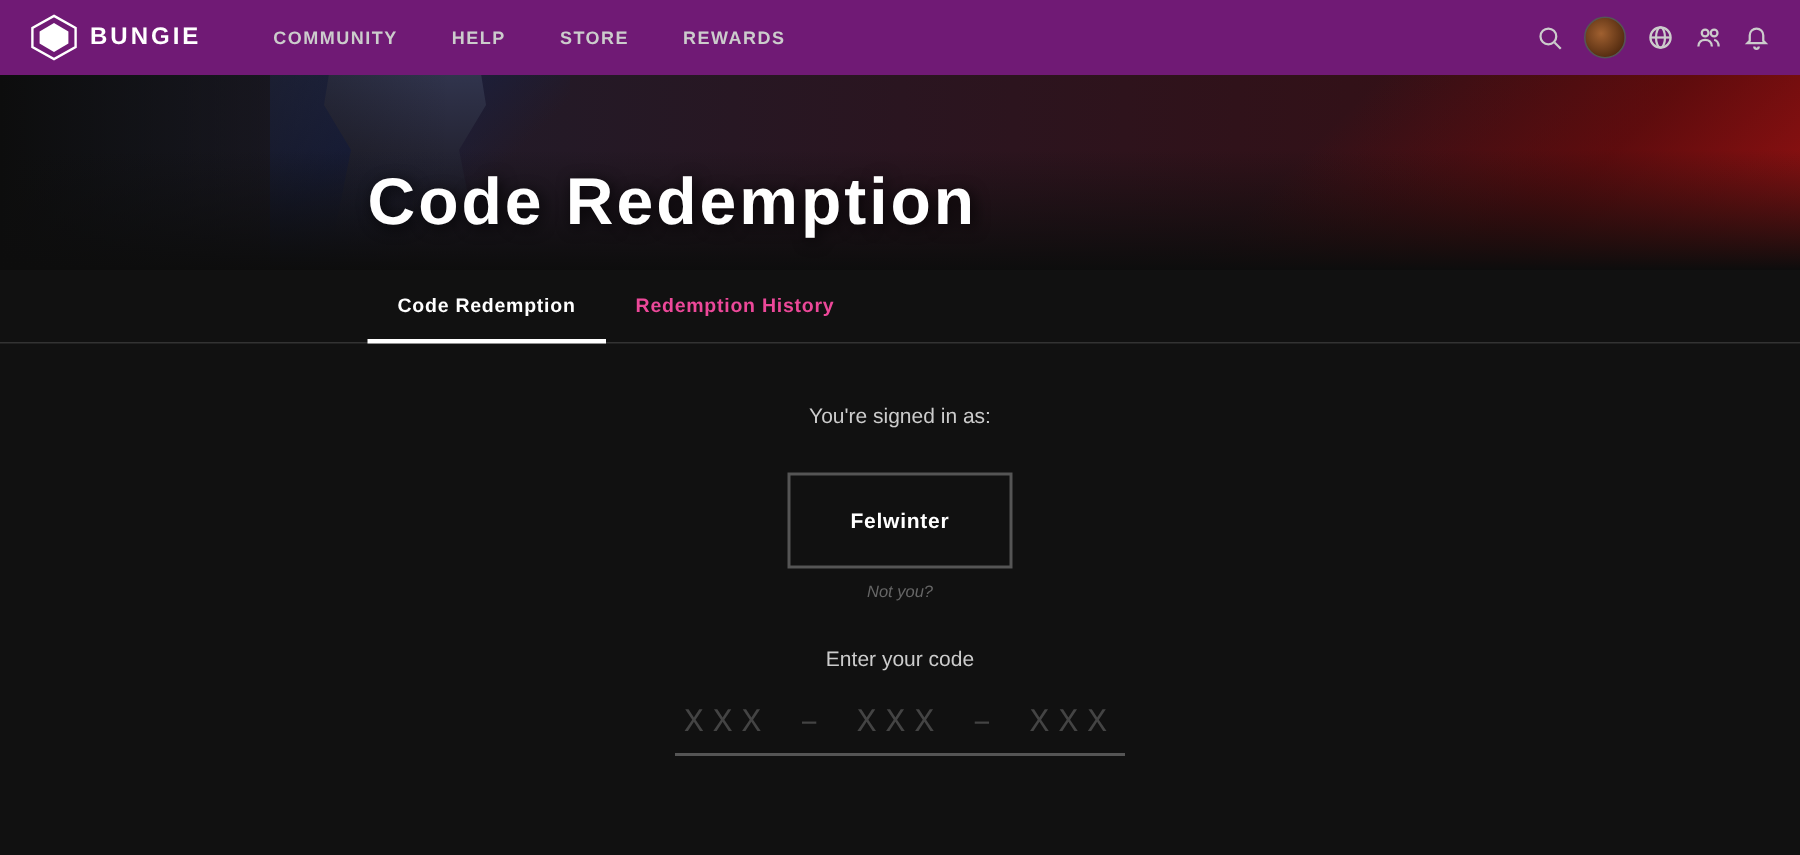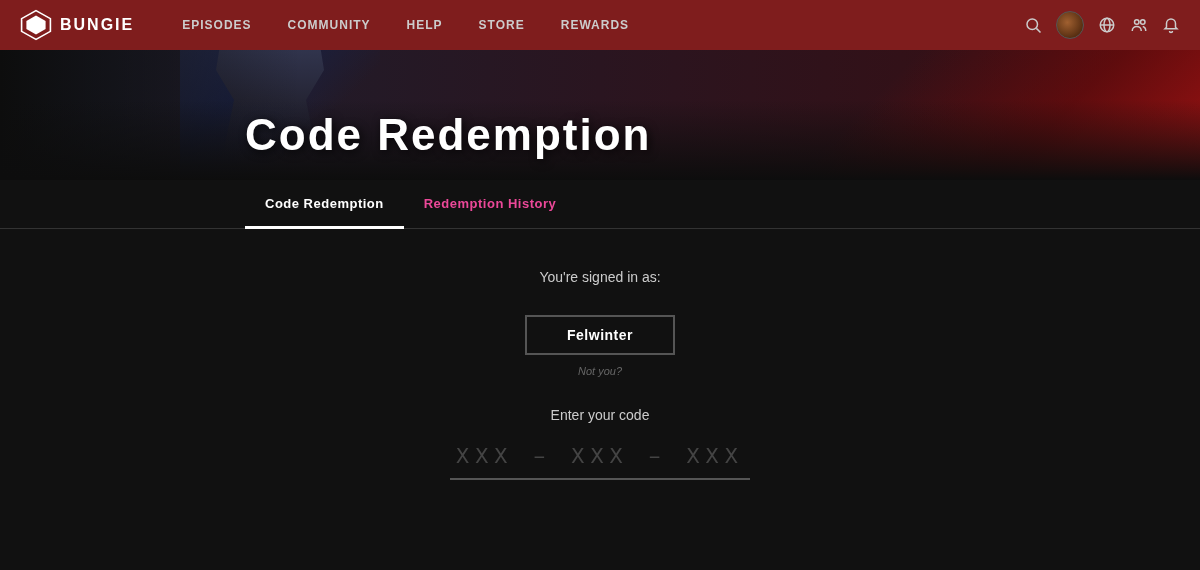--- a/index.html
+++ b/index.html
@@ -11,21 +11,21 @@
       width: 1200px;
       height: 570px;
       overflow: hidden;
     }
 
     
     nav {
       position: absolute;
       top: 0; left: 0; right: 0;
       height: 50px;
-      background: #7f1d1d;
+      background: #701a75;
       display: flex;
       align-items: center;
       z-index: 10;
       padding: 0 20px;
     }
 
     .nav-logo {
       display: flex;
       align-items: center;
       margin-right: 30px;
@@ -211,21 +211,21 @@
       color: #ccc;
       margin-bottom: 30px;
     }
 
     .username-btn {
       background: transparent;
       border: 2px solid #555;
       color: #fff;
       font-size: 14px;
       font-weight: 600;
-      padding: 10px 40px;
+      padding: 22px 40px;
       cursor: pointer;
       letter-spacing: 0.5px;
       margin-bottom: 10px;
       min-width: 120px;
     }
 
     .not-you {
       font-size: 11px;
       color: #666;
       margin-bottom: 30px;
@@ -280,21 +280,20 @@
 <nav>
   <div class="nav-logo">
     <svg class="logo-icon" viewBox="0 0 40 40" fill="white">
       <polygon points="20,2 38,12 38,28 20,38 2,28 2,12" fill="none" stroke="white" stroke-width="2"></polygon>
       <polygon points="20,8 32,15 32,25 20,32 8,25 8,15" fill="white"></polygon>
     </svg>
     <span style="font-size:16px; font-weight:900; letter-spacing:2px; color:white;">BUNGIE</span>
   </div>
 
   <div class="nav-links">
-    <a class="nav-link">EPISODES</a>
     <a class="nav-link">COMMUNITY</a>
     <a class="nav-link">HELP</a>
     <a class="nav-link">STORE</a>
     <a class="nav-link">REWARDS</a>
   </div>
 
   <div class="nav-right">
     <span class="nav-icon">
       <svg width="18" height="18" viewBox="0 0 24 24" fill="none" stroke="#ccc" stroke-width="2">
         <circle cx="11" cy="11" r="7"></circle>

